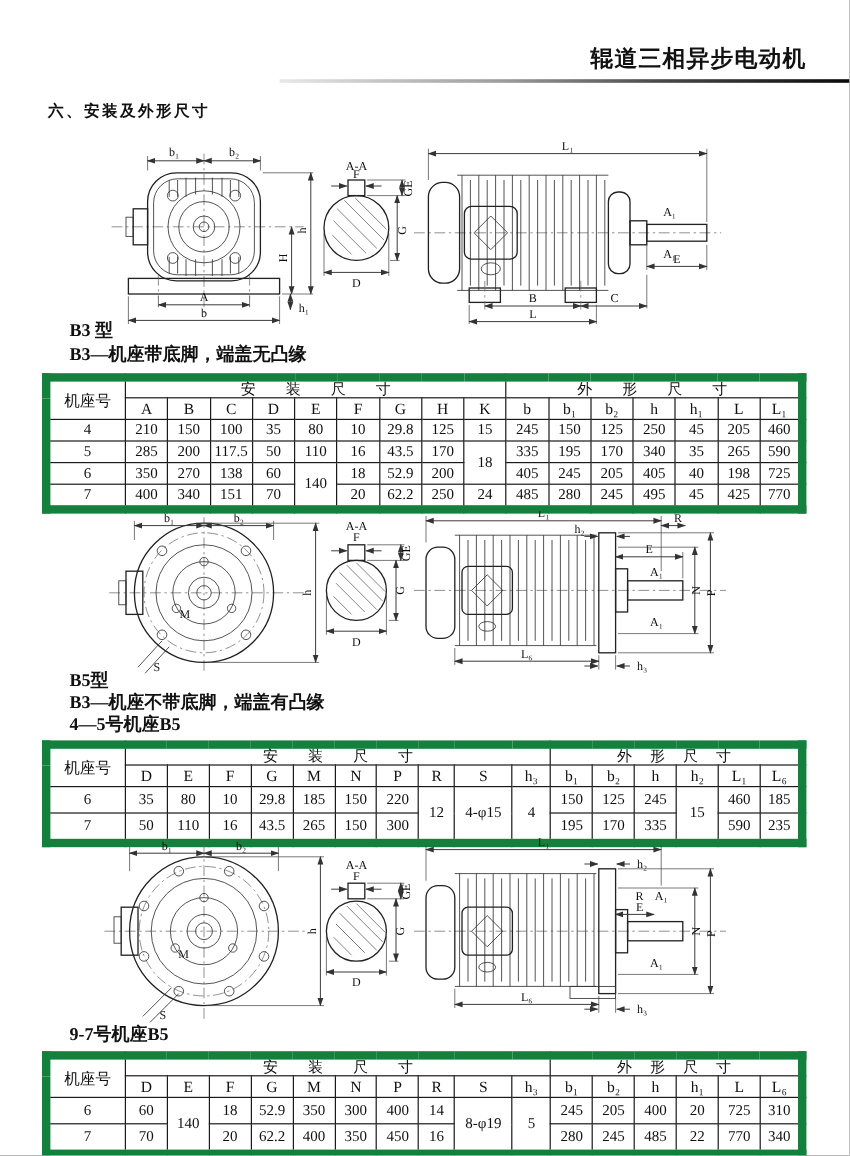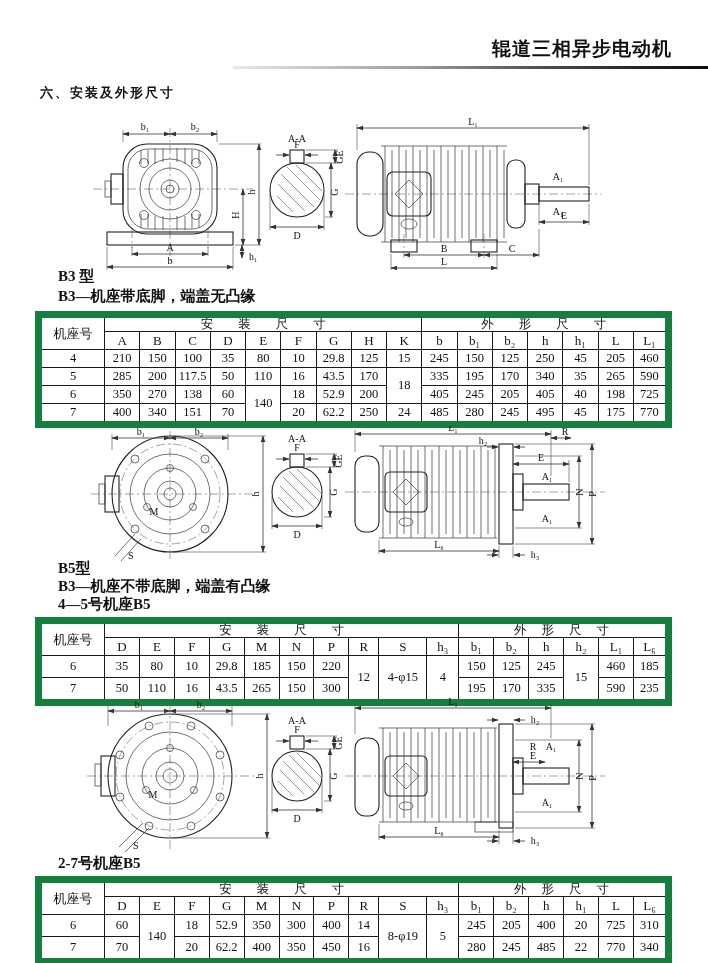--- a/index.html
+++ b/index.html
@@ -289,21 +289,21 @@
           <td>70</td>
           <td>20</td>
           <td>62.2</td>
           <td>250</td>
           <td>24</td>
           <td>485</td>
           <td>280</td>
           <td>245</td>
           <td>495</td>
           <td>45</td>
-          <td>175</td>
+          <td>425</td>
           <td>770</td>
     </tr>
   </tbody>
     </table>
 
   <svg class="drw" style="top:426px" width="637" height="136" viewBox="0 0 637 136">
     <line class="cl" x1="56" y1="68" x2="218" y2="68"></line>
       <line class="cl" x1="135" y1="5" x2="135" y2="134"></line>
     <circle class="ol" cx="135" cy="68" r="58"></circle>
     <circle class="cl" cx="135" cy="68" r="50"></circle>
@@ -615,21 +615,21 @@
     <line class="ext" x1="344" y1="126" x2="344" y2="142"></line>
       <line class="ext" x1="464" y1="132" x2="464" y2="146"></line>
     <line class="dim" x1="344" y1="139" x2="464" y2="139"></line>
     <text class="lbl" x="404" y="136" text-anchor="middle">L₆</text>
     <line class="ext" x1="478" y1="132" x2="478" y2="146"></line>
     <line class="dimp" x1="452" y1="143" x2="463" y2="143"></line>
       <line class="dimp" x1="490" y1="143" x2="479" y2="143"></line>
     <text class="lbl" x="500" y="146" text-anchor="middle">h₃</text>
   </svg>
 
-  <div class="cap" style="top:854px">2-7号机座B5</div>
+  <div class="cap" style="top:854px">9-7号机座B5</div>
 
   <table class="t23" style="top:876px">
     <colgroup>
         <col style="width:66px">
         <col>
         <col>
         <col>
         <col>
         <col>
         <col>

